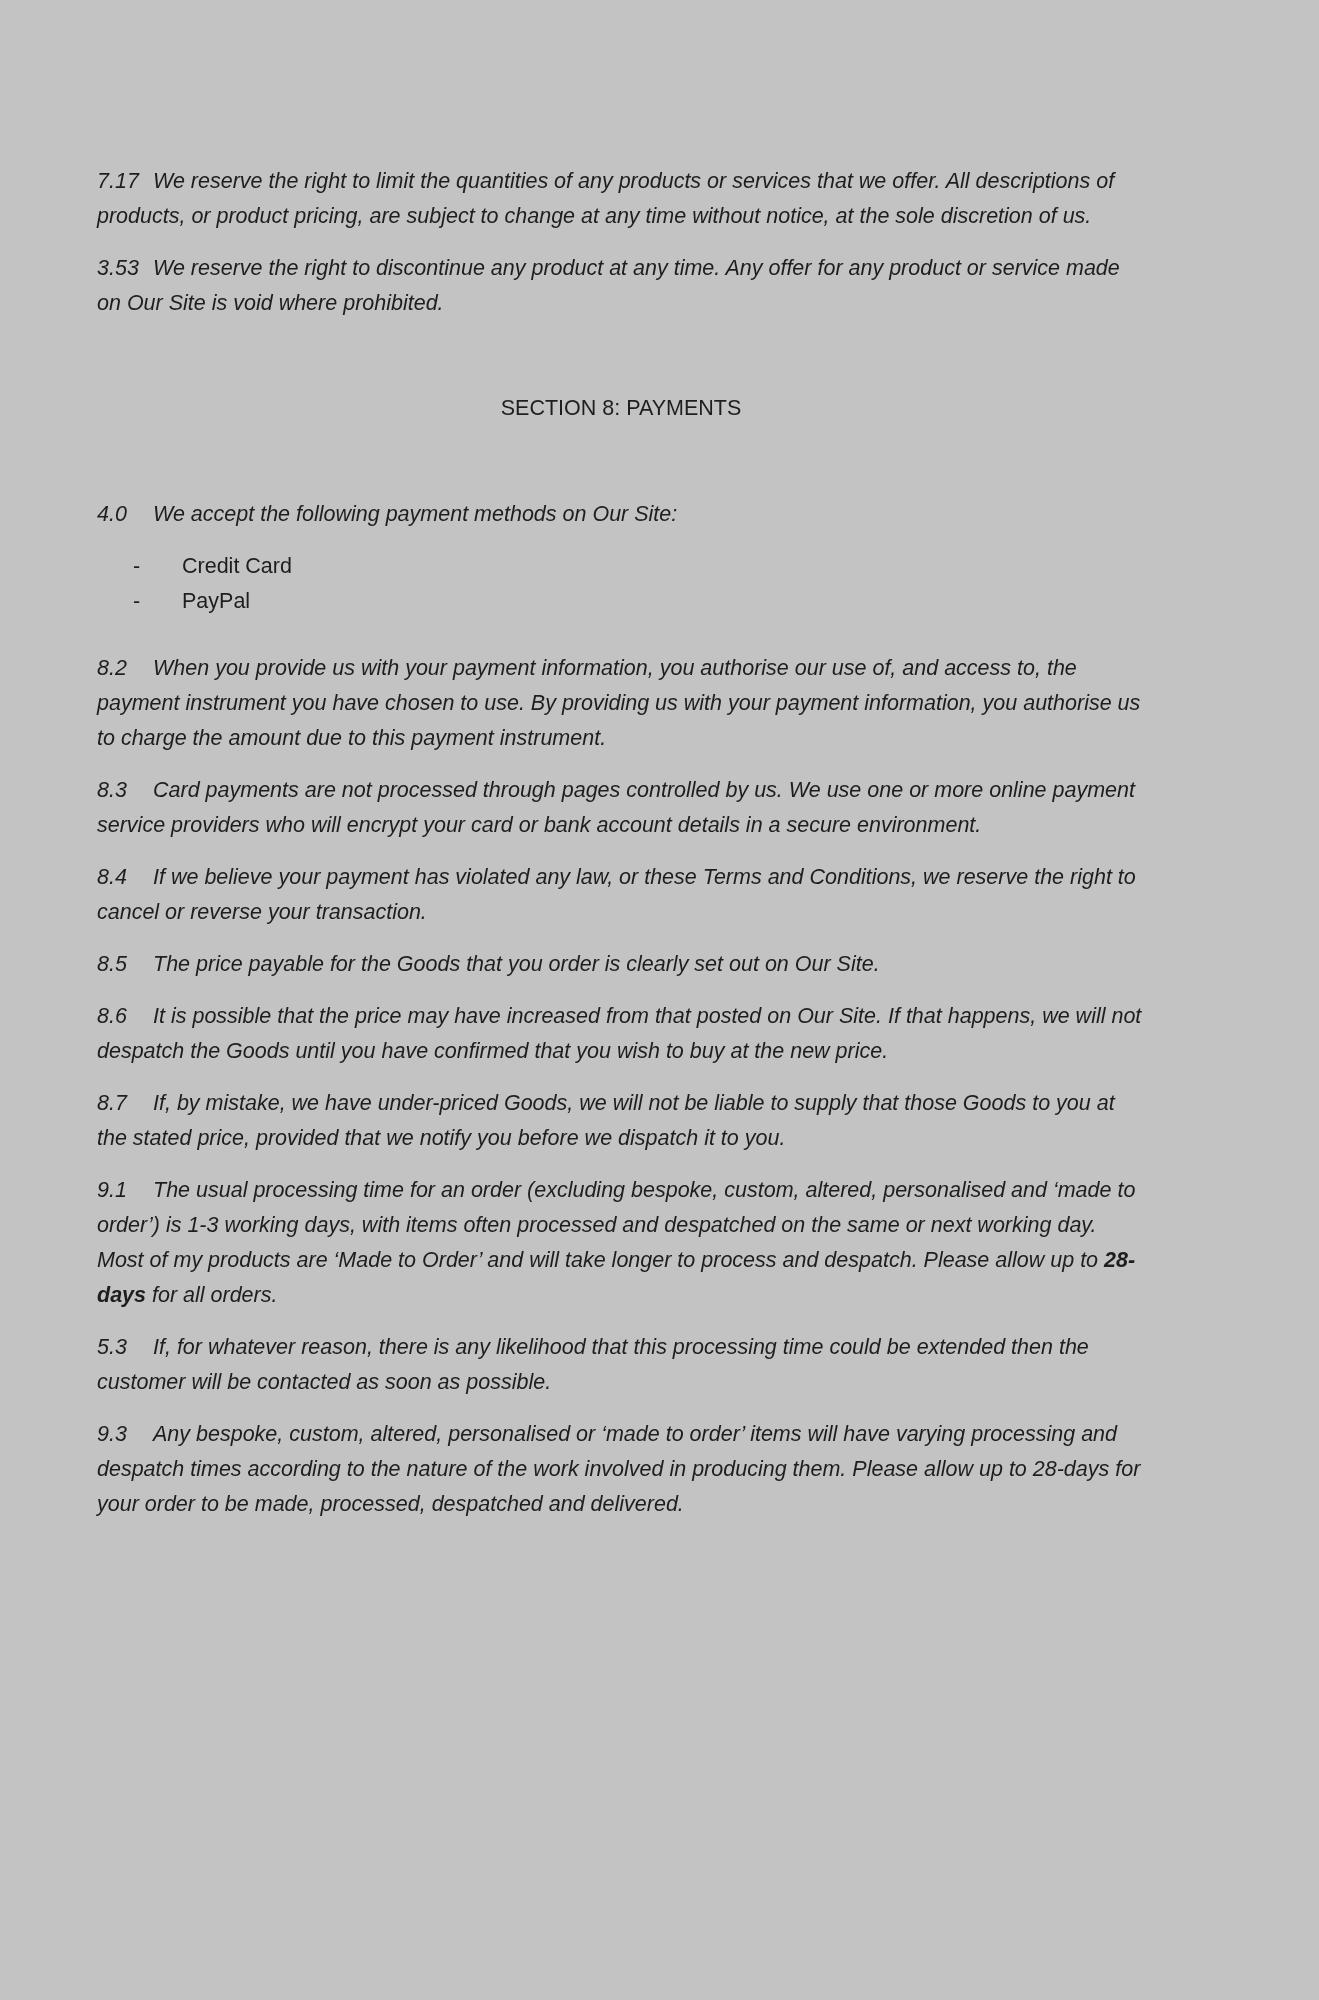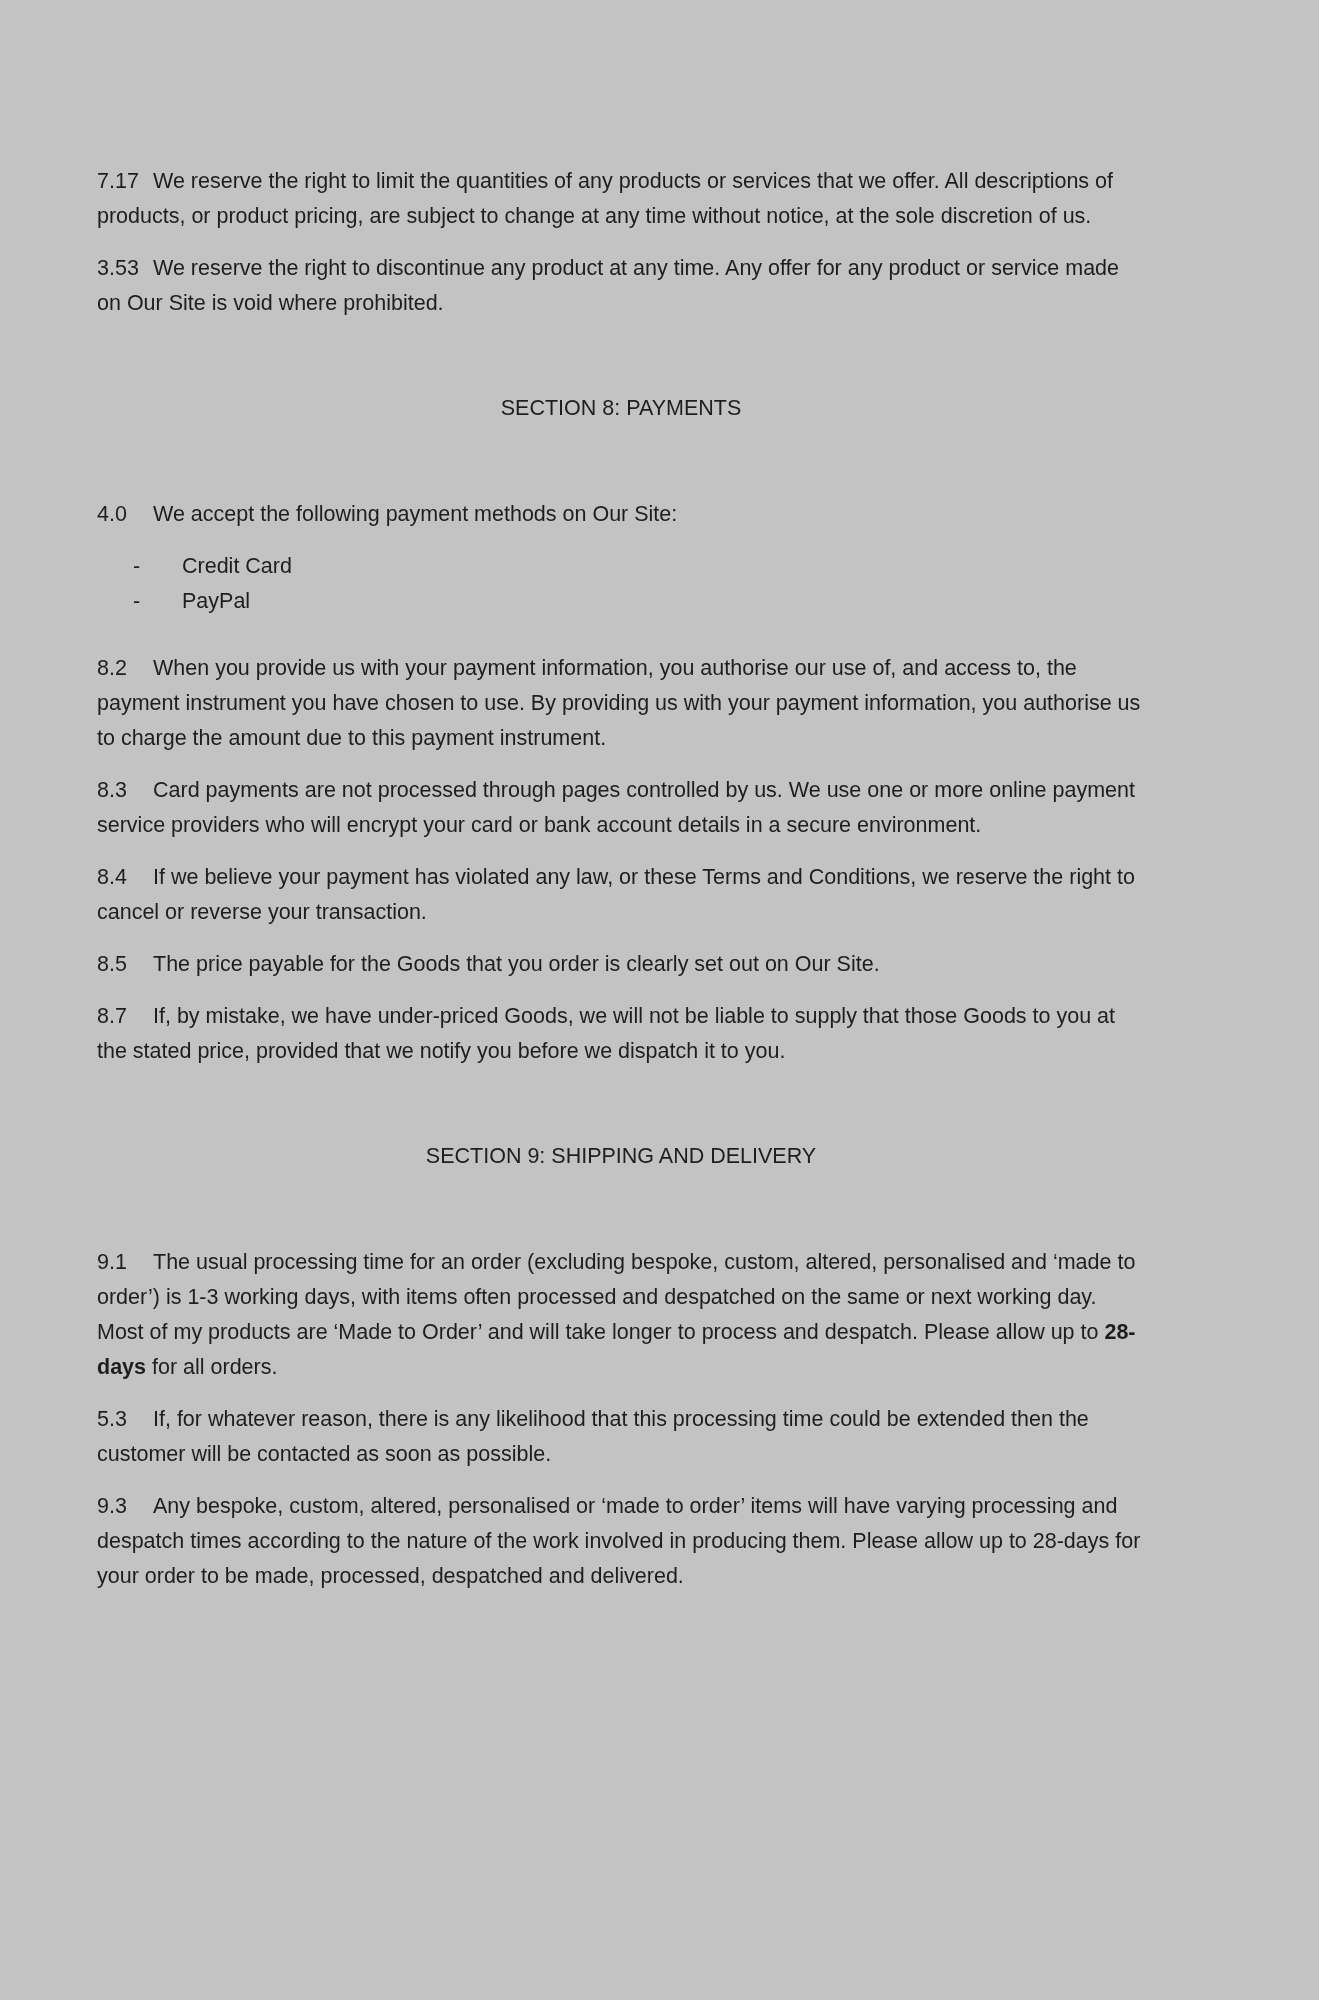--- a/index.html
+++ b/index.html
@@ -15,20 +15,21 @@
     font-size: 21.5px;
     line-height: 35px;
     -webkit-font-smoothing: antialiased;
   }
   .doc {
     padding: 164px 0 0 97px;
     width: 1048px;
   }
   p.clause {
     margin: 0 0 17px 0;
+    font-style: italic;
   }
   .num {
     display: inline-block;
     width: 56px;
   }
   h2.section-heading {
     font-size: 21.5px;
     font-weight: 400;
     line-height: 35px;
     margin: 70px 0 71px 0;
@@ -70,24 +71,24 @@
   </ul>
 
   <p class="clause"><span class="num">8.2</span><span>When you provide us with your payment information, you authorise our use of, and access to, the payment instrument you have chosen to use. By providing us with your payment information, you authorise us to charge the amount due to this payment instrument.</span></p>
 
   <p class="clause"><span class="num">8.3</span><span>Card payments are not processed through pages controlled by us. We use one or more online payment service providers who will encrypt your card or bank account details in a secure environment.</span></p>
 
   <p class="clause"><span class="num">8.4</span><span>If we believe your payment has violated any law, or these Terms and Conditions, we reserve the right to cancel or reverse your transaction.</span></p>
 
   <p class="clause"><span class="num">8.5</span><span>The price payable for the Goods that you order is clearly set out on Our Site.</span></p>
 
+  <p class="clause"><span class="num">8.6</span><span>It is possible that the price may have increased from that posted on Our Site. If that happens, we will not despatch the Goods until you have confirmed that you wish to buy at the new price.</span></p>
 
   <p class="clause"><span class="num">8.7</span><span>If, by mistake, we have under-priced Goods, we will not be liable to supply that those Goods to you at the stated price, provided that we notify you before we dispatch it to you.</span></p>
 
-  <h2 class="section-heading">SECTION 9: SHIPPING AND DELIVERY</h2>
 
   <p class="clause"><span class="num">9.1</span><span>The usual processing time for an order (excluding bespoke, custom, altered, personalised and ‘made to order’) is 1-3 working days, with items often processed and despatched on the same or next working day. Most of my products are ‘Made to Order’ and will take longer to process and despatch. Please allow up to </span><span class="bold">28-days</span><span> for all orders.</span></p>
 
   <p class="clause"><span class="num">5.3</span><span>If, for whatever reason, there is any likelihood that this processing time could be extended then the customer will be contacted as soon as possible.</span></p>
 
   <p class="clause"><span class="num">9.3</span><span>Any bespoke, custom, altered, personalised or ‘made to order’ items will have varying processing and despatch times according to the nature of the work involved in producing them. Please allow up to 28-days for your order to be made, processed, despatched and delivered.</span></p>
 
 </div>
 
 </body></html>

